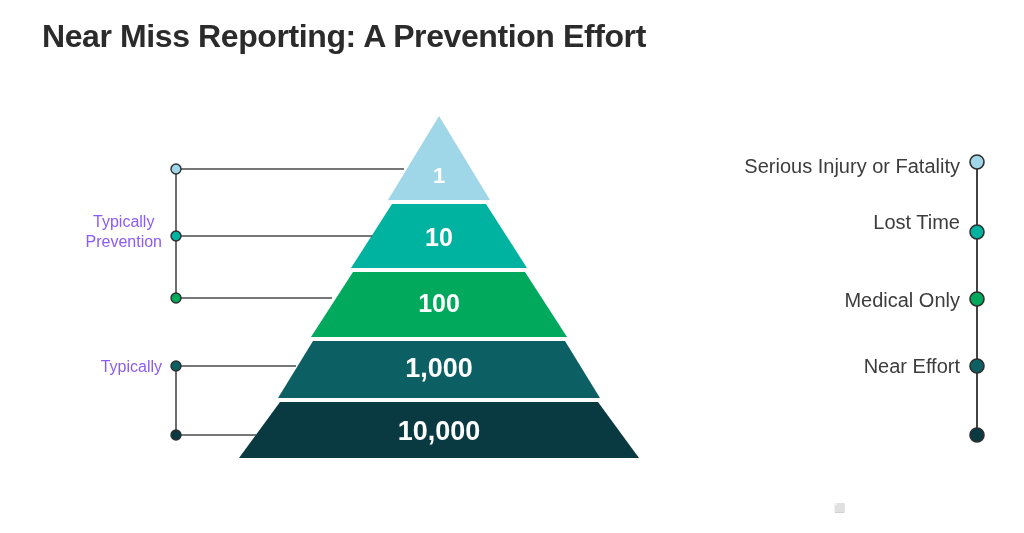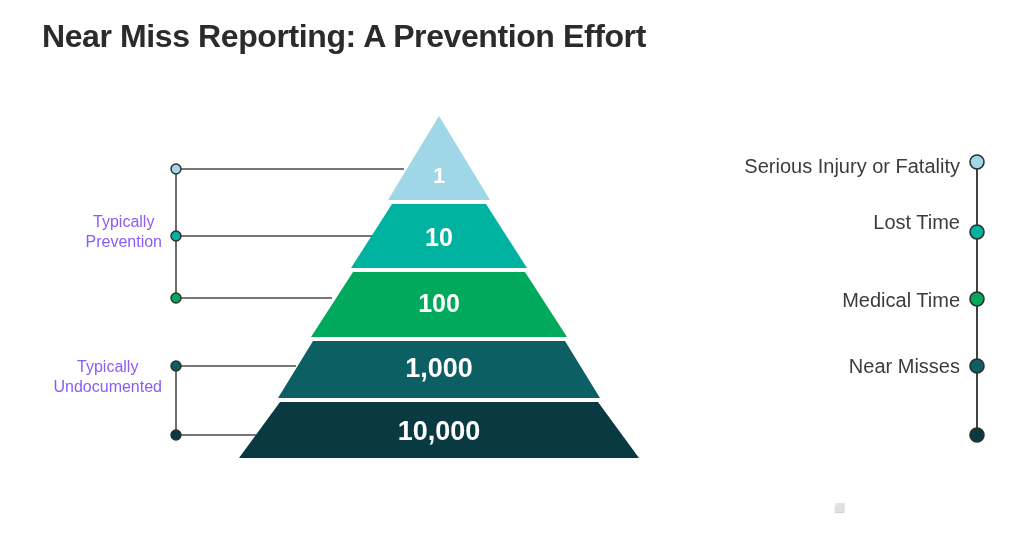--- a/index.html
+++ b/index.html
@@ -144,23 +144,22 @@
     </g>
   </svg>
 
   <div class="bracket-label" id="bracket-label-documented">
     <div>Typically</div>
     <div>Prevention</div>
   </div>
 
   <div class="bracket-label" id="bracket-label-undocumented">
     <div>Typically</div>
-    <div>Undocumented</div>
   </div>
 
   <div class="severity-label" style="top:166px;">Serious Injury or Fatality</div>
   <div class="severity-label" style="top:222px;">Lost Time</div>
-  <div class="severity-label" style="top:300px;">Medical Time</div>
-  <div class="severity-label" style="top:366px;">Near Misses</div>
+  <div class="severity-label" style="top:300px;">Medical Only</div>
+  <div class="severity-label" style="top:366px;">Near Effort</div>
 
   <div id="watermark">⬜</div>
 
 </div>
 
 </body></html>

